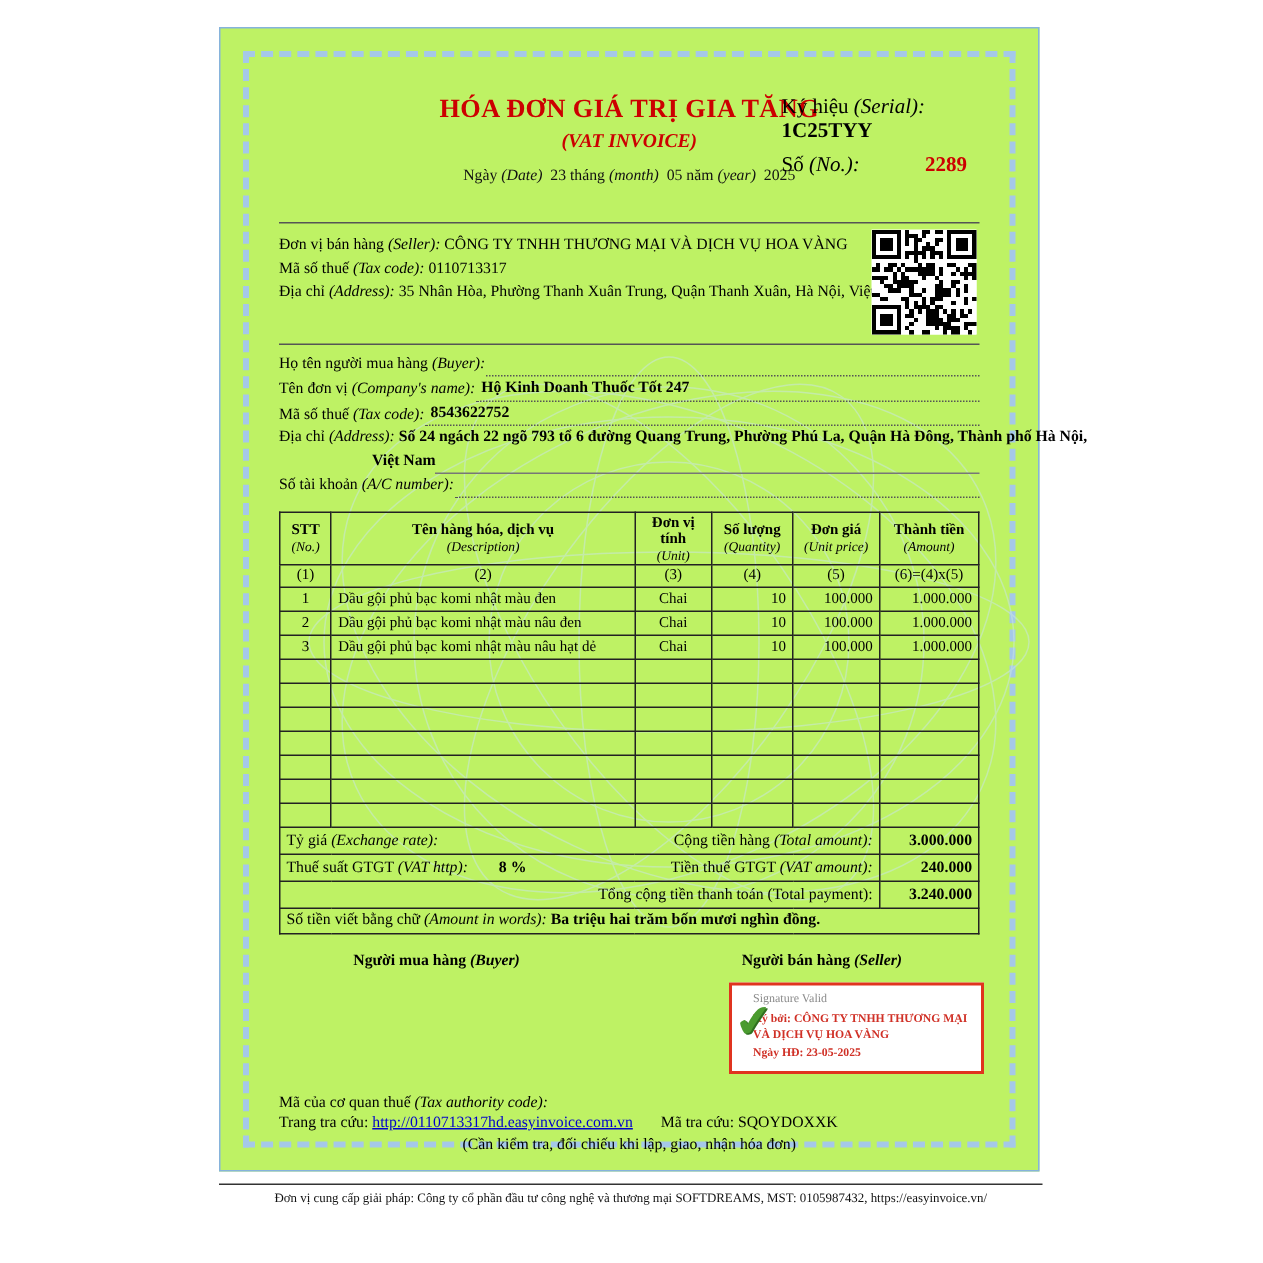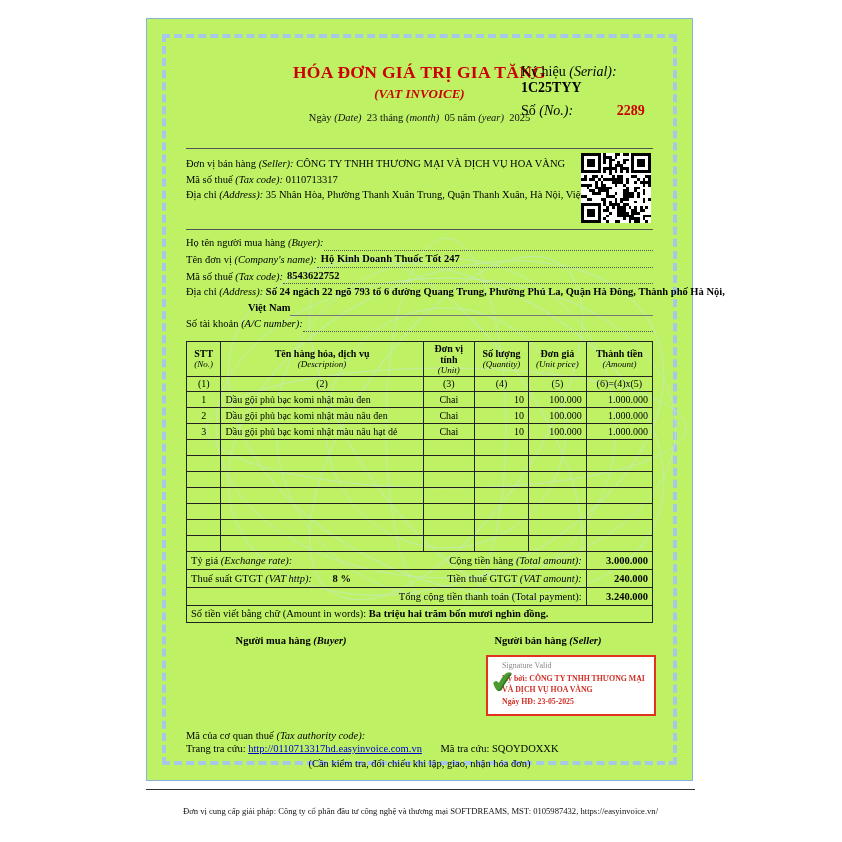--- a/index.html
+++ b/index.html
@@ -56,21 +56,21 @@
   .c-right { text-align:right; }
   .item-row td { height:16px; }
   .empty-row td { height:16px; }
 
   .tot-row td { height:18px; font-size:10.5px; }
   .tot-left { display:flex; justify-content:space-between; align-items:center; }
   .tot-left .en { font-style:italic; }
   .tot-amt { text-align:right; font-weight:bold; }
   .vatrate { font-weight:bold; margin-left:18px; }
   .words-row td { height:17px; font-size:10.5px; }
-  .words-row .en { }
+  .words-row .en { font-style:italic; }
   .words-row .val { font-weight:bold; }
 
   
   .sig-section { position:relative; height:95px; margin-top:12px; }
   .sig-labels { display:flex; justify-content:space-between; }
   .sig-labels .col { width:45%; text-align:center; font-weight:bold; }
   .sig-labels .en { font-style:italic; }
   .sig-box { position:absolute; right:-3px; top:20px; width:170px; height:61px;
              border:2px solid #e0341f; padding:4px 6px 2px 14px; background:#fff; }
   .sig-valid { color:#8a8a8a; font-size:8px; }
@@ -81,21 +81,21 @@
   
   .footer-block { font-size:10.5px; }
   .footer-block .en { font-style:italic; }
   .flink { color:#0000cc; text-decoration:underline; }
   .lookup-line { margin-top:2px; }
   .lookup-code-label { margin-left:16px; }
   .check-note { text-align:center; margin-top:4px; }
 
   .provider { position:absolute; left:146px; top:789px; width:549px;
               border-top:1px solid #333; text-align:center; font-size:8.6px;
-              padding-top:16px; color:#111; }
+              padding-top:3px; color:#111; }
 </style>
 </head>
 <body>
 
 <div class="frame">
 <div class="frame-inner">
 
   <svg class="watermark" width="500" height="420" viewBox="0 0 500 420">
     <g fill="none" stroke="#c9e6e0" stroke-width="1">
       <ellipse cx="250" cy="210" rx="230" ry="150"></ellipse>

